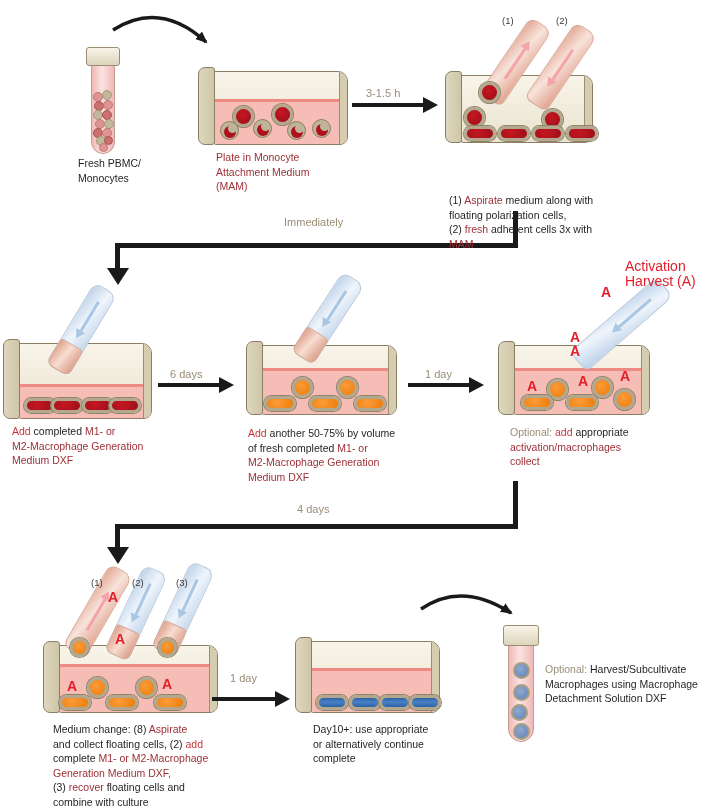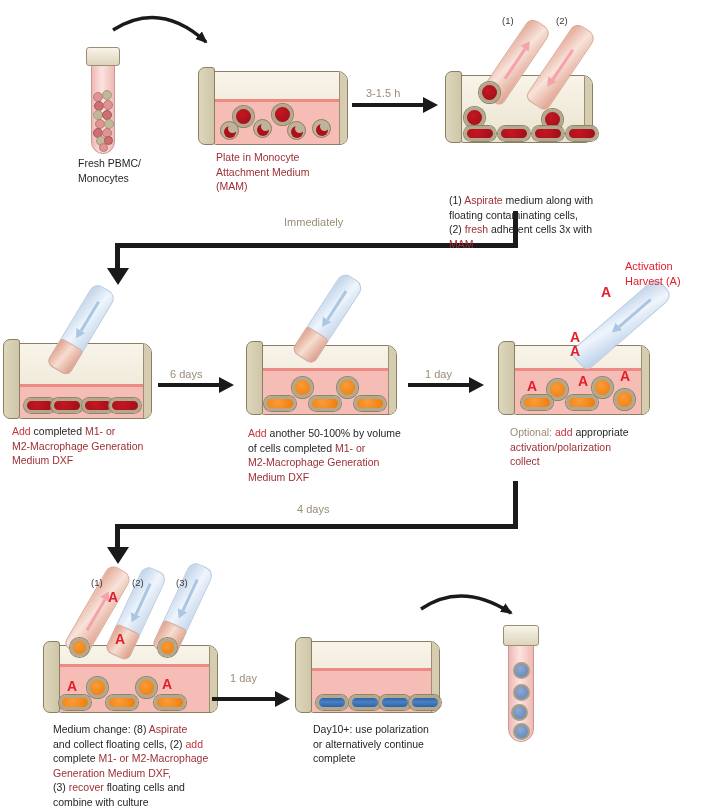--- a/index.html
+++ b/index.html
@@ -153,21 +153,21 @@
     <div class="pa-head hu-pink" style="top:20px;"></div>
     <div class="pa-shaft sh-pink" style="top:29px;height:36px;"></div>
   </div>
   <div class="pip pip-pink" style="left:522px;top:13px;height:92px;transform:rotate(34deg);">
     <div class="pa-shaft sh-pink" style="top:24px;height:36px;"></div>
     <div class="pa-head hd-pink" style="top:60px;"></div>
   </div>
   <div class="rnd fill-red" style="left:479px;top:82px;z-index:6;"></div>
   <div class="rt" style="left:449px;top:149px;margin-top:44px;">
       <div class="line"><span class="c-k">(1) </span><span class="c-m">Aspirate</span><span class="c-k"> medium along with</span></div>
-      <div class="line"><span class="c-k">floating contaminating cells,</span></div>
+      <div class="line"><span class="c-k">floating polarization cells,</span></div>
       <div class="line"><span class="c-k">(2) </span><span class="c-m">fresh</span><span class="c-k"> adherent cells 3x with</span></div>
       <div class="line"><span class="c-m">MAM</span></div>
     </div>
 
   <div class="timer" style="left:284px;top:216px;">Immediately</div>
   <div class="cline" style="left:513px;top:211px;width:5px;height:37px;"></div>
   <div class="cline" style="left:115px;top:243px;width:403px;height:5px;"></div>
   <div class="cline" style="left:115px;top:243px;width:5px;height:27px;"></div>
   <div class="chead" style="left:107px;top:268px;"></div>
 
@@ -207,30 +207,30 @@
   <div class="rnd fill-orange" style="left:337px;top:377px;"></div>
   <div class="bar fill-orange" style="left:264px;top:396px;"></div>
   <div class="bar fill-orange" style="left:309px;top:396px;"></div>
   <div class="bar fill-orange" style="left:354px;top:396px;"></div>
   <div class="pip pip-blue" style="left:289px;top:263px;height:95px;transform:rotate(33deg);">
     <div class="pa-shaft sh-blue" style="top:14px;height:34px;"></div>
     <div class="pa-head hd-blue" style="top:48px;"></div>
     <div class="ptip"></div>
   </div>
   <div class="rt" style="left:248px;top:426px;">
-      <div class="line"><span class="c-r">Add</span><span class="c-k"> another 50-100% by volume</span></div>
-      <div class="line"><span class="c-k">of cells completed </span><span class="c-m">M1- or</span></div>
+      <div class="line"><span class="c-r">Add</span><span class="c-k"> another 50-75% by volume</span></div>
+      <div class="line"><span class="c-k">of fresh completed </span><span class="c-m">M1- or</span></div>
       <div class="line"><span class="c-m">M2-Macrophage Generation</span></div>
       <div class="line"><span class="c-m">Medium DXF</span></div>
     </div>
 
   <div class="timer" style="left:425px;top:368px;">1 day</div>
   <div class="sarrow" style="left:408px;top:383px;width:62px;"></div>
 
-  <div class="rt" style="left:625px;top:259px;font-size:11px;">
+  <div class="rt" style="left:625px;top:259px;font-size:14px;">
       <div class="line"><span class="c-b">Activation</span></div>
       <div class="line"><span class="c-b">Harvest (A)</span></div>
     </div>
   <div class="dish" style="left:498px;top:341px;width:152px;height:74px;">
     <div class="dbody">
       <div class="dmed" style="height:43px;"></div>
       <div class="dright"></div>
     </div>
     <div class="dwall"></div>
   </div>
@@ -244,21 +244,21 @@
   <div class="aletter" style="left:620px;top:369px;">A</div>
   <div class="pip pip-blue" style="left:565px;top:247px;height:115px;transform:rotate(49deg);">
     <div class="pa-shaft sh-blue" style="top:18px;height:42px;"></div>
     <div class="pa-head hd-blue" style="top:60px;"></div>
   </div>
   <div class="aletter" style="left:601px;top:285px;">A</div>
   <div class="aletter" style="left:570px;top:330px;">A</div>
   <div class="aletter" style="left:570px;top:344px;">A</div>
   <div class="rt" style="left:510px;top:425px;">
       <div class="line"><span class="c-g">Optional: </span><span class="c-r">add</span><span class="c-k"> appropriate</span></div>
-      <div class="line"><span class="c-m">activation/polarization</span></div>
+      <div class="line"><span class="c-m">activation/macrophages</span></div>
       <div class="line"><span class="c-m">collect</span></div>
     </div>
 
   <div class="timer" style="left:297px;top:503px;">4 days</div>
   <div class="cline" style="left:513px;top:481px;width:5px;height:48px;"></div>
   <div class="cline" style="left:115px;top:524px;width:403px;height:5px;"></div>
   <div class="cline" style="left:115px;top:524px;width:5px;height:25px;"></div>
   <div class="chead" style="left:107px;top:547px;"></div>
 
   <div class="dish" style="left:43px;top:641px;width:175px;height:72px;">
@@ -313,35 +313,40 @@
       <div class="dmed" style="height:41px;"></div>
       <div class="dright"></div>
     </div>
     <div class="dwall"></div>
   </div>
   <div class="bar fill-blue" style="left:316px;top:695px;"></div>
   <div class="bar fill-blue" style="left:349px;top:695px;"></div>
   <div class="bar fill-blue" style="left:379px;top:695px;"></div>
   <div class="bar fill-blue" style="left:409px;top:695px;"></div>
   <div class="rt" style="left:313px;top:722px;">
-      <div class="line"><span class="c-k">Day10+: use polarization</span></div>
+      <div class="line"><span class="c-k">Day10+: use appropriate</span></div>
       <div class="line"><span class="c-k">or alternatively continue</span></div>
       <div class="line"><span class="c-k">complete</span></div>
     </div>
 
   <svg class="abs" style="left:414px;top:577px;z-index:3;" width="108" height="44" viewBox="0 0 108 44">
     <defs>
         <marker id="m-arc2" markerUnits="userSpaceOnUse" markerWidth="14" markerHeight="12" refX="10" refY="5" orient="auto">
           <path d="M0,0 L12,5 L0,10 Z" fill="#1a1a1a"></path>
         </marker>
       </defs>
     <path d="M7,32 Q48,4 97,36" fill="none" stroke="#1a1a1a" stroke-width="3.4" marker-end="url(#m-arc2)"></path>
   </svg>
 
   <div class="tcap" style="left:503px;top:625px;width:36px;height:21px;"></div>
   <div class="tbody" style="left:508px;top:645px;width:26px;height:97px;border-radius:0 0 13px 13px;">
     <div class="tcell" style="left:4px;top:16px;width:17px;height:17px;background:radial-gradient(circle at 40% 35%,#8fa9cf,#5f82b8);border:2px solid #a89d85;"></div>
     <div class="tcell" style="left:4px;top:38px;width:17px;height:17px;background:radial-gradient(circle at 40% 35%,#8fa9cf,#5f82b8);border:2px solid #a89d85;"></div>
     <div class="tcell" style="left:2px;top:58px;width:17px;height:17px;background:radial-gradient(circle at 40% 35%,#8fa9cf,#5f82b8);border:2px solid #a89d85;"></div>
     <div class="tcell" style="left:4px;top:77px;width:17px;height:17px;background:radial-gradient(circle at 40% 35%,#8fa9cf,#5f82b8);border:2px solid #a89d85;"></div>
   </div>
+  <div class="rt" style="left:545px;top:662px;">
+      <div class="line"><span class="c-g">Optional: </span><span class="c-k">Harvest/Subcultivate</span></div>
+      <div class="line"><span class="c-k">Macrophages using Macrophage</span></div>
+      <div class="line"><span class="c-k">Detachment Solution DXF</span></div>
+    </div>
 
 </div>
 
 </body></html>

